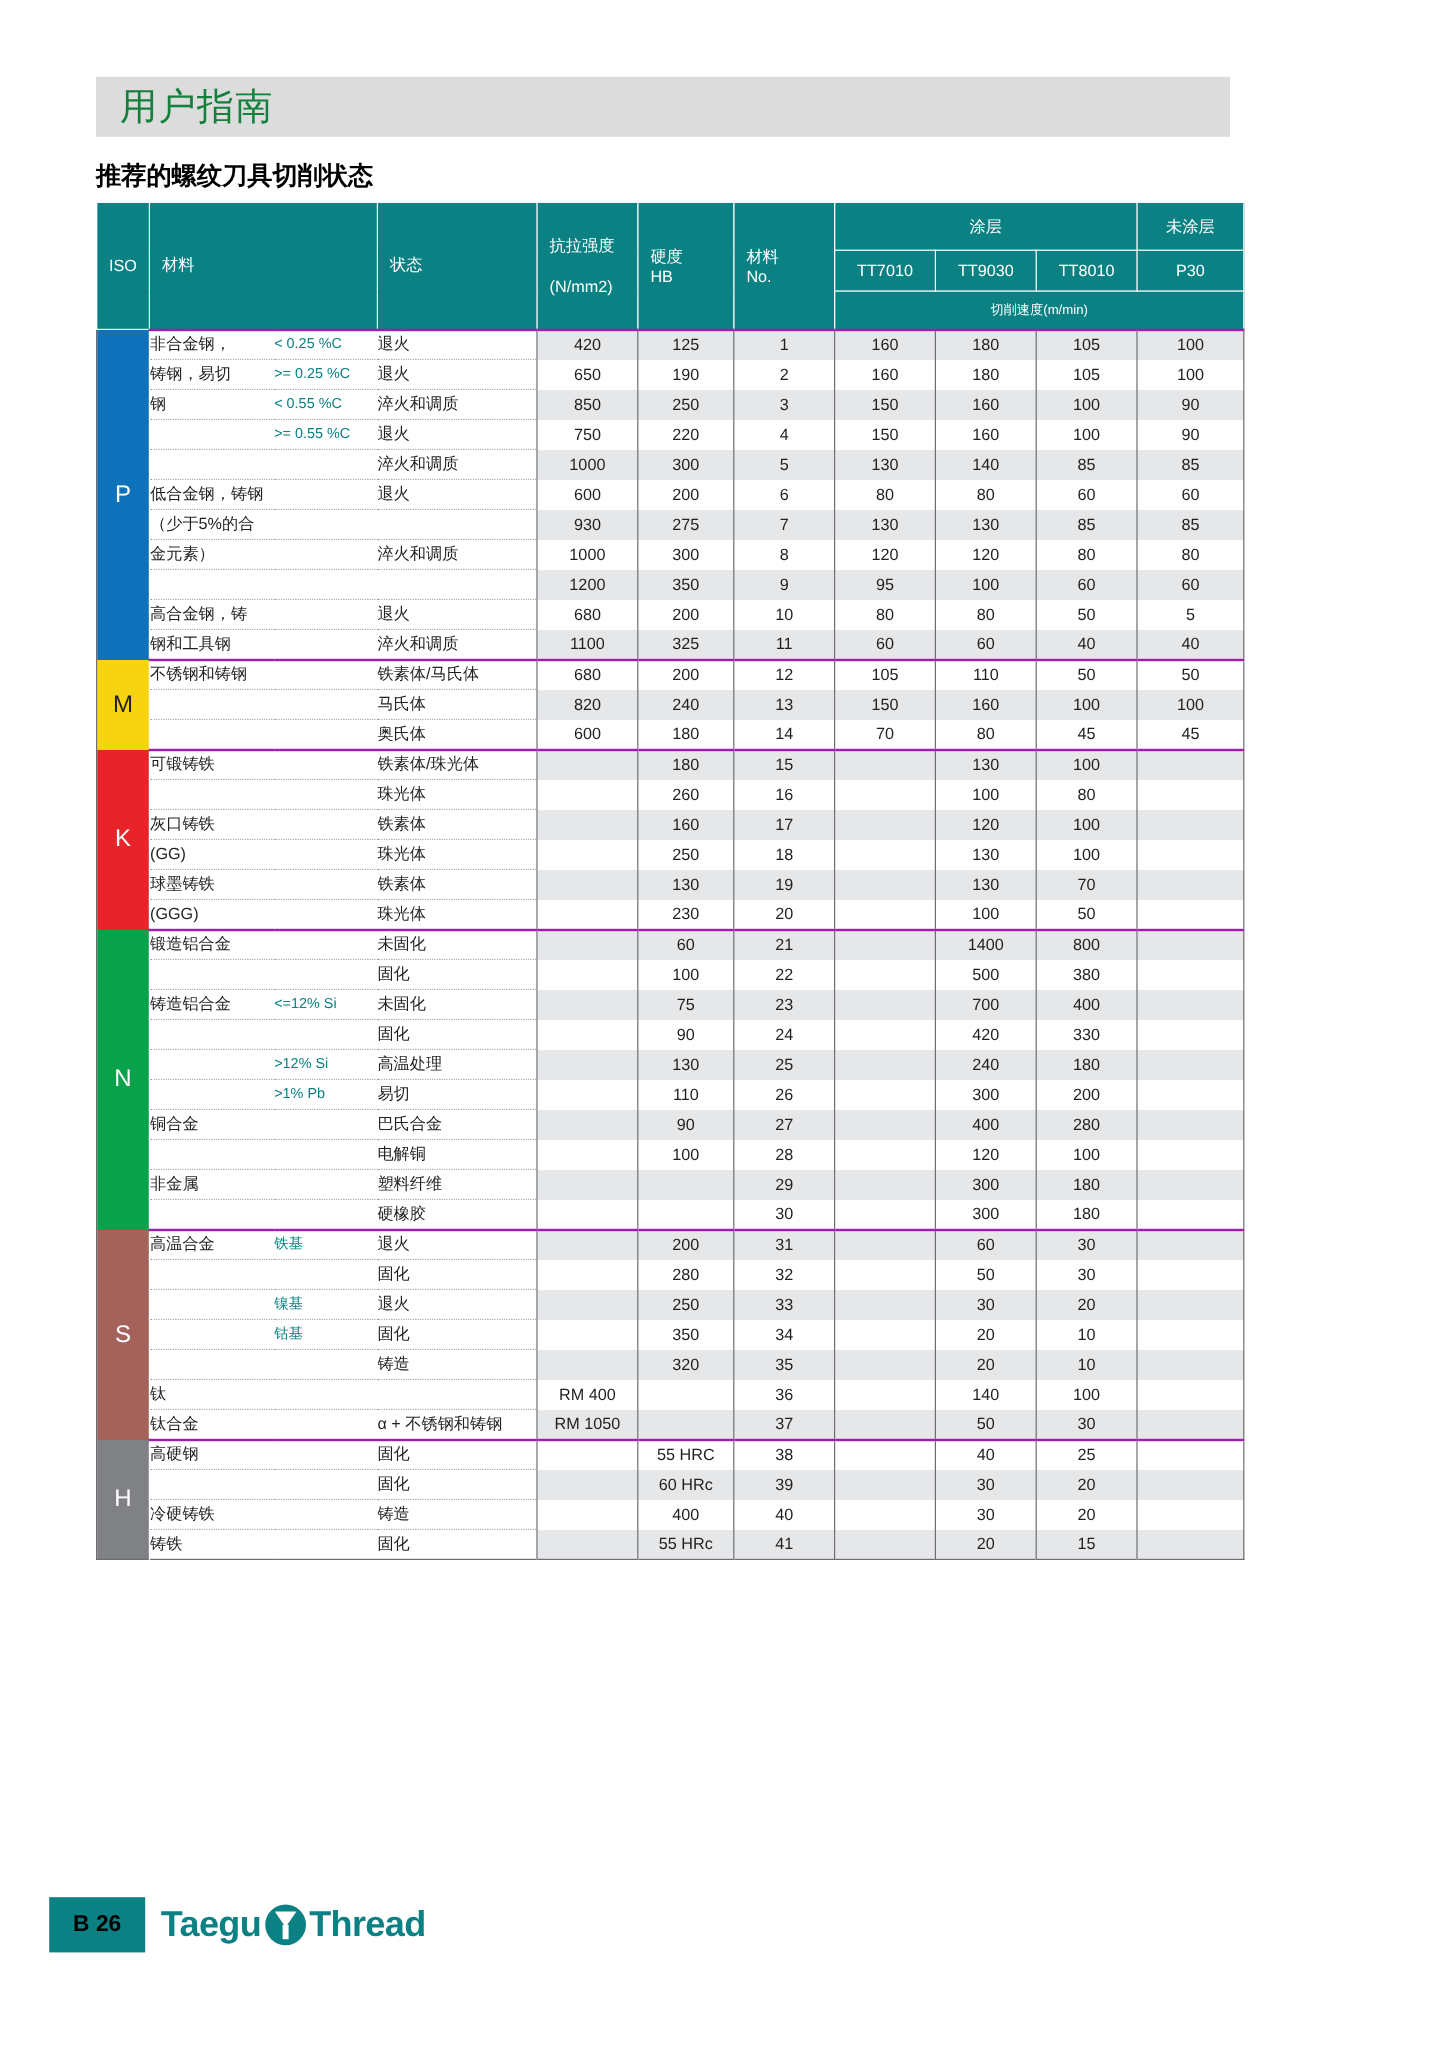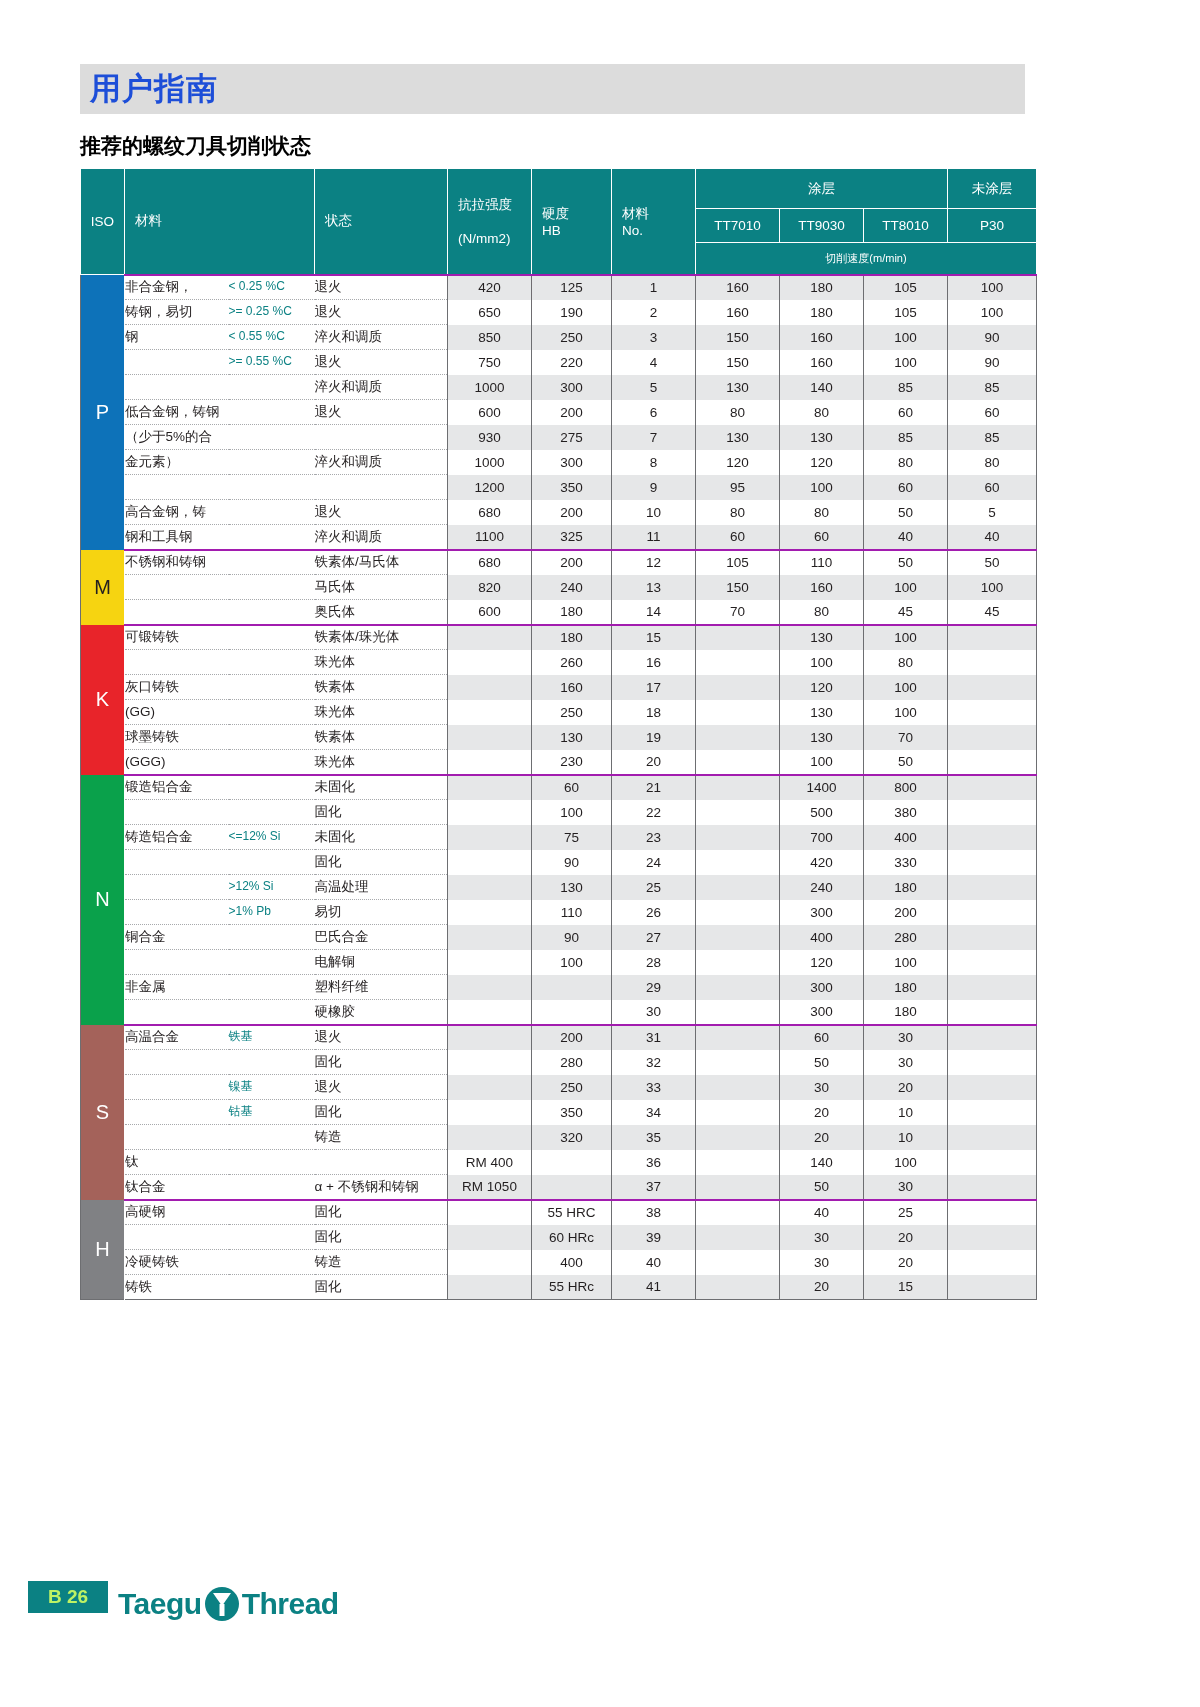--- a/index.html
+++ b/index.html
@@ -11,22 +11,22 @@
     position:relative;
   }
   .page { position:relative; width:1200px; height:1707px; }
 
   
   .title-bar{
     position:absolute; left:80px; top:64px; width:945px; height:50px;
     background:#dcdcdc;
   }
   .title-bar .title{
-    position:absolute; left:10px; top:50%; transform:translateY(-50%);
-    font-size:31px; font-weight:bold; letter-spacing:1px; color:#1d4ed8;
+    position:absolute; left:20px; top:50%; transform:translateY(-50%);
+    font-size:31px; font-weight:normal; letter-spacing:1px; color:#15803d;
   }
   .subtitle{
     position:absolute; left:80px; top:132px;
     font-size:21px; font-weight:bold; color:#000;
   }
 
   
   .tbl-wrap{ position:absolute; left:80px; top:168px; width:946px; }
   table.main{
     border-collapse:collapse; width:946px;
@@ -73,26 +73,26 @@
   .sep-dot-b{ border-bottom:1px dotted #a7a9ac; }
   .vline-l{ border-left:1px solid #6d6e71; }
   .vline-r{ border-right:1px solid #6d6e71; }
   .grp-top{ border-top:2px solid #a21caf; }
 
   .tbl-outer{ border:1px solid #6d6e71; }
 
   
   .footer{ position:absolute; left:0; bottom:80px; width:1200px; height:46px; }
   .pg-badge{
-    position:absolute; left:28px; top:0; width:80px; height:32px;
-    background:#0b8183; color:#bef264; font-size:19px; font-weight:bold;
+    position:absolute; left:41px; top:0; width:80px; height:46px;
+    background:#0b8183; color:#000000; font-size:19px; font-weight:bold;
     display:flex; align-items:center; justify-content:center;
   }
   .logo{
-    position:absolute; left:118px; top:2px; height:42px;
+    position:absolute; left:134px; top:2px; height:42px;
     display:flex; align-items:center; gap:0;text-align:right;
   }
   .logo .word{
     font-size:30px; font-weight:bold; color:#0b8183;
     font-family:"Liberation Sans",sans-serif; letter-spacing:-0.5px;
   }
   .logo .mark{
     width:34px; height:34px; border-radius:50%;
     background:#0b8183; position:relative; margin:0 3px;
   }

